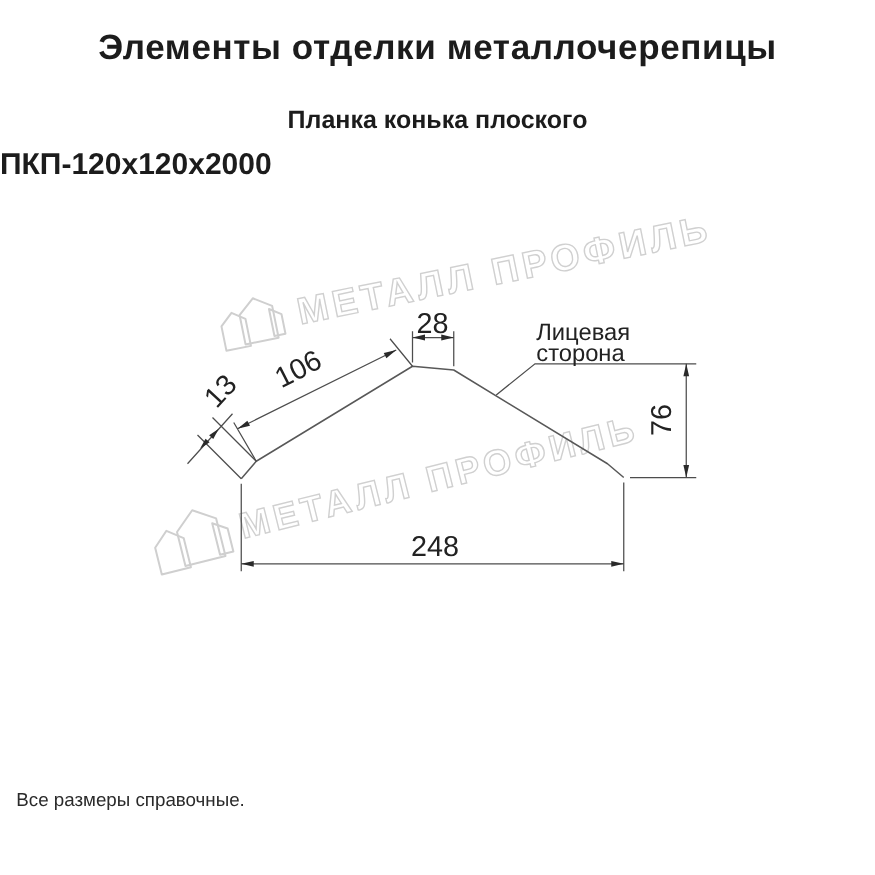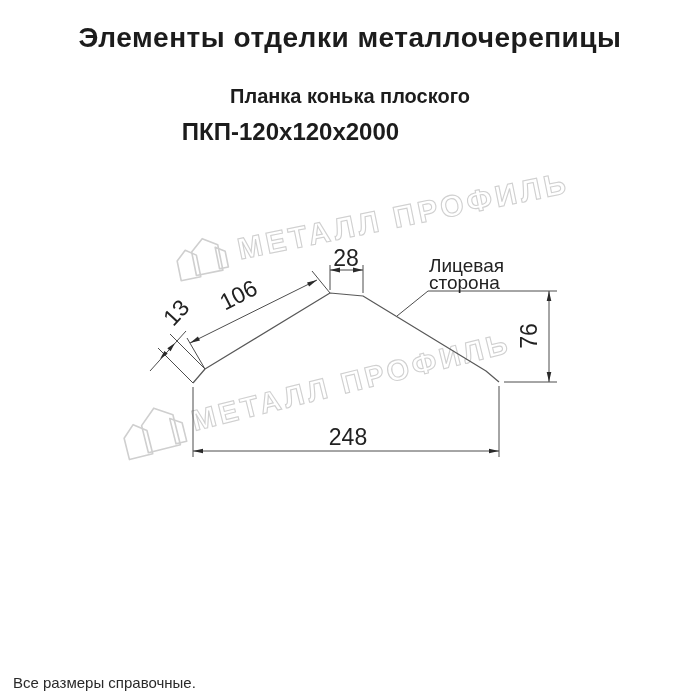--- a/index.html
+++ b/index.html
@@ -17,28 +17,27 @@
     font-size:28px;font-weight:bold;color:#1c1c1c;
     letter-spacing:0.5px;
   }
   .subtitle{
     position:absolute;top:85px;left:0;width:700px;
     text-align:center;
     font-size:20px;font-weight:bold;color:#1c1c1c;
   }
   .model{
     position:absolute;top:118px;left:0;width:581px;
-    text-align:center;
     font-size:24px;font-weight:bold;color:#1c1c1c;
   }
   .note{
     position:absolute;left:13px;
     font-size:15px;color:#2a2a2a;
   }
-  .note1{top:674px;text-align:right;}
+  .note1{top:632px;text-align:right;}
   .note2{top:668px;}
   svg.drawing{position:absolute;left:0;top:0;}
   .dimline{stroke:#4d4d4d;stroke-width:1;fill:none;}
   .profline{stroke:#585858;stroke-width:1.2;fill:none;stroke-linejoin:round;}
   .arr{fill:#2a2a2a;stroke:none;}
   .dimtext{font-family:"Liberation Sans", sans-serif;font-size:23px;fill:#222222;}
   .lbltext{font-family:"Liberation Sans", sans-serif;font-size:19px;fill:#222222;}
   .wm-text{
     font-family:"Liberation Sans", sans-serif;
     font-size:30px;font-weight:bold;letter-spacing:3.5px;

